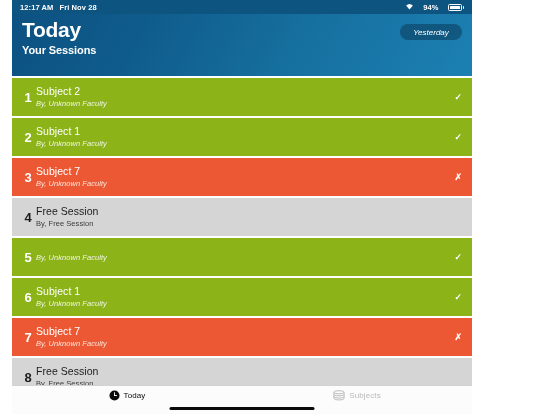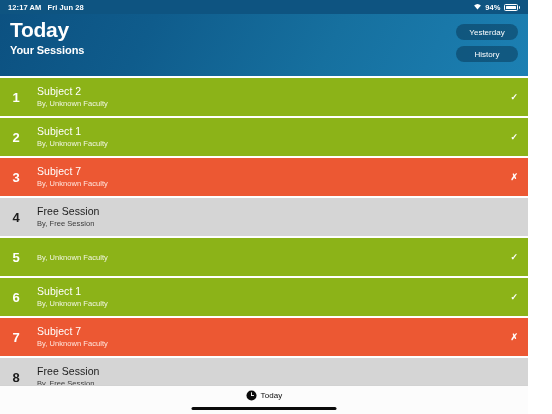--- a/index.html
+++ b/index.html
@@ -2,34 +2,34 @@
 <html><head>
 <meta charset="utf-8">
 <style>
   * { margin:0; padding:0; box-sizing:border-box; }
   html, body {
     width:552px; height:414px;
     font-family:"Liberation Sans", sans-serif;
     background:#ffffff;
     overflow:hidden;
   }
-  #app { position:relative; width:528px; height:414px; display:flex; flex-direction:column; }
+  #app { position:relative; width:472px; height:414px; display:flex; flex-direction:column;padding-left:12px; }
 
   
   .statusbar {
     height:14px; flex:0 0 14px;
     background:#0e5481;
     display:flex; align-items:center;
     padding:0 8px;
     color:#ffffff;
     font-size:7.5px; font-weight:bold;
     letter-spacing:.1px;
   }
   .sb-left { display:flex; align-items:center; gap:6px; }
-  .sb-right { margin-left:auto; display:flex; align-items:center; gap:3px; }
+  .sb-right { margin-left:auto; display:flex; align-items:center; gap:9px; }
   .wifi-ico { display:block; }
   .batt { display:flex; align-items:center; }
   .batt-body {
     width:14px; height:7px; border:1px solid #ffffff; border-radius:1.5px;
     padding:1px; display:block;
   }
   .batt-fill { display:block; width:100%; height:100%; background:#ffffff; border-radius:.5px; }
   .batt-cap { width:1.5px; height:3px; background:#ffffff; margin-left:1px; border-radius:0 1px 1px 0; }
 
   
@@ -52,20 +52,21 @@
     background:rgba(2,36,60,.40);
     color:#ffffff;
     font-size:8px;
     border:none;
     border-radius:9px;
     padding:3.5px 12px;
     min-width:62px;
     text-align:center;
     cursor:pointer;
     font-family:"Liberation Sans", sans-serif;
+    font-style:italic;
   }
 
   
   .list {
     flex:1 1 auto;
     background:#ffffff;
     overflow:hidden;
     padding-top:2px;
   }
   .row {
@@ -79,27 +80,27 @@
   }
   .row.green { background:#8cb318; }
   .row.red   { background:#ec5833; }
   .row.gray  { background:#d5d5d5; }
 
   .row-num {
     font-size:13px; font-weight:bold;
     width:16px; text-align:center;
     flex:0 0 16px;
   }
-  .row-texts { margin-left:13px; display:flex; flex-direction:column; justify-content:center; }
+  .row-texts { margin-left:0; display:flex; flex-direction:column; justify-content:center; }
   .row-title { font-size:10.5px; line-height:13px; letter-spacing:.05px; }
   .row-by { font-size:7.5px; line-height:11px; letter-spacing:.05px; }
 
   .row.green .row-num, .row.red .row-num { color:#ffffff; }
   .row.green .row-title, .row.red .row-title { color:#ffffff; }
-  .row.green .row-by, .row.red .row-by { color:#f2f6e4; }
+  .row.green .row-by, .row.red .row-by { color:#f2f6e4;font-style:italic; }
   .row.red .row-by { color:#ffe6de; }
   .row.gray .row-num { color:#1c1c1c; }
   .row.gray .row-title { color:#1c1c1c;text-align:center; }
   .row.gray .row-by { color:#3a3a3a; }
 
   .row-mark {
     margin-left:auto;
     font-size:9px;
     font-weight:bold;
     color:#ffffff;
@@ -137,21 +138,21 @@
   }
 </style>
 </head>
 <body>
 
 <div id="app">
 
   <div class="statusbar">
     <div class="sb-left">
       <span>12:17 AM</span>
-      <span>Fri Jun 28</span>
+      <span>Fri Nov 28</span>
     </div>
     <div class="sb-right">
       <span class="wifi-ico">
         <svg width="9" height="7" viewBox="0 0 9 7">
             <path d="M4.5 6.4 L1.1 2.6 A5 5 0 0 1 7.9 2.6 Z" fill="#ffffff"></path>
           </svg>
       </span>
       <span>94%</span>
       <span class="batt">
         <span class="batt-body">
@@ -160,21 +161,20 @@
         <span class="batt-cap"></span>
       </span>
     </div>
   </div>
 
   <div class="header">
     <div class="h-title">Today</div>
     <div class="h-sub">Your Sessions</div>
     <div class="h-buttons">
       <button class="pill">Yesterday</button>
-      <button class="pill">History</button>
     </div>
   </div>
 
   <div class="list" id="session-list">
       <div class="row green">
         <div class="row-num">1</div>
         <div class="row-texts">
           <div class="row-title">Subject 2</div>
           <div class="row-by">By, Unknown Faculty</div>
         </div>
@@ -241,16 +241,27 @@
     <div class="tab active">
       <span class="tab-ico">
         <svg width="11" height="11" viewBox="0 0 12 12">
           <circle cx="6" cy="6" r="5.5" fill="currentColor"></circle>
           <rect x="5.5" y="2.5" width="1" height="4" fill="#fcfcfc"></rect>
           <rect x="5.5" y="5.5" width="3.2" height="1" fill="#fcfcfc"></rect>
         </svg>
       </span>
       <span class="tab-label">Today</span>
     </div>
+    <div class="tab">
+      <span class="tab-ico">
+        <svg width="12" height="11" viewBox="0 0 14 12">
+          <ellipse cx="7" cy="2.2" rx="6" ry="1.8" fill="none" stroke="currentColor" stroke-width="1.1"></ellipse>
+          <path d="M1 4.6 A6 1.8 0 0 0 13 4.6" fill="none" stroke="currentColor" stroke-width="1.1"></path>
+          <path d="M1 7.2 A6 1.8 0 0 0 13 7.2" fill="none" stroke="currentColor" stroke-width="1.1"></path>
+          <path d="M1 2.2 L1 9.4 A6 1.8 0 0 0 13 9.4 L13 2.2" fill="none" stroke="currentColor" stroke-width="1.1"></path>
+        </svg>
+      </span>
+      <span class="tab-label">Subjects</span>
+    </div>
     <div class="home-ind"></div>
   </div>
 
 </div>
 
 </body></html>

